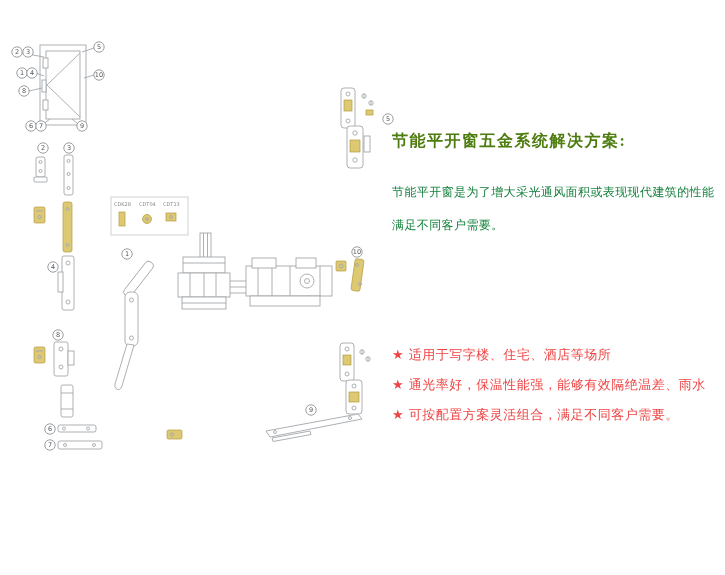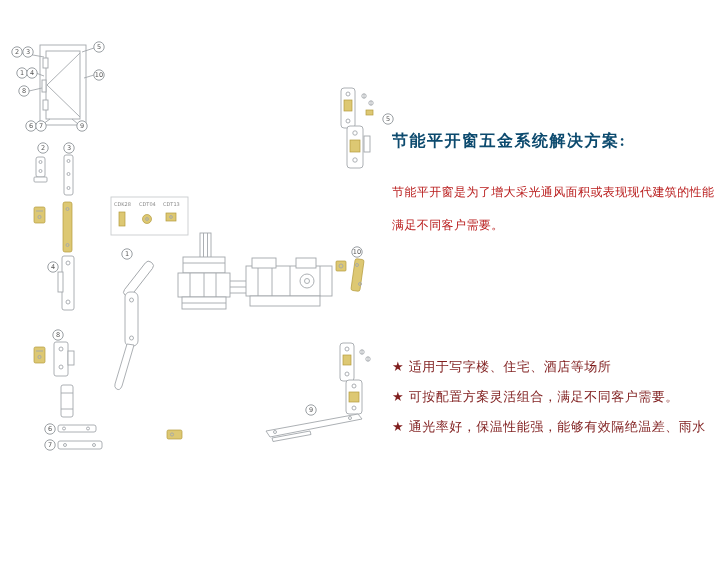--- a/index.html
+++ b/index.html
@@ -19,30 +19,30 @@
   .ln   { fill:none; stroke:#a3a7ab; stroke-width:0.9; }
   .lnf  { fill:#ffffff; stroke:#a3a7ab; stroke-width:0.9; }
   .hl   { fill:#ddc873; stroke:#b49b3c; stroke-width:0.7; }
   .co   { fill:#ffffff; stroke:#8f9498; stroke-width:0.9; r:5.2px; }
   .cotext { font-family:"DejaVu Sans", sans-serif; font-size:6.5px; fill:#555; text-anchor:middle; }
   .tiny   { font-family:"DejaVu Sans", sans-serif; font-size:5px; fill:#8a8a8a; }
 
   .content { position:absolute; left:392px; top:131px; width:333px; }
   .title {
     font-size:16px; font-weight:bold; letter-spacing:1.5px;
-    color:#0c4a6e; margin-bottom:24px;
+    color:#4d7c0f; margin-bottom:24px;
     font-family:Liberation Serif, serif;
   }
   .desc {
-    font-size:12px; line-height:33px; letter-spacing:0.4px; color:#b91c1c;
+    font-size:12px; line-height:33px; letter-spacing:0.4px; color:#15803d;
   }
   .features {
-    position:absolute; left:392px; top:352px; width:333px;
+    position:absolute; left:392px; top:340px; width:333px;
     list-style:none; font-size:13px; line-height:30px;
-    letter-spacing:0.5px; color:#7f1d1d;
+    letter-spacing:0.5px; color:#ef4444;
   }
 </style>
 </head>
 <body>
 
 <div class="page">
 
   <svg class="diagram" viewBox="0 0 400 575">
 
     <g>
@@ -319,17 +319,17 @@
   <div class="content">
     <h1 class="title">节能平开窗五金系统解决方案:</h1>
     <p class="desc">
       <span>节能平开窗是为了增大采光通风面积或表现现代建筑的性能</span><br>
       <span>满足不同客户需要。</span>
     </p>
   </div>
 
   <ul class="features">
     <li>★ 适用于写字楼、住宅、酒店等场所</li>
+    <li>★ 通光率好，保温性能强，能够有效隔绝温差、雨水</li>
     <li>★ 可按配置方案灵活组合，满足不同客户需要。</li>
-    <li>★ 通光率好，保温性能强，能够有效隔绝温差、雨水</li>
   </ul>
 
 </div>
 
 </body></html>

